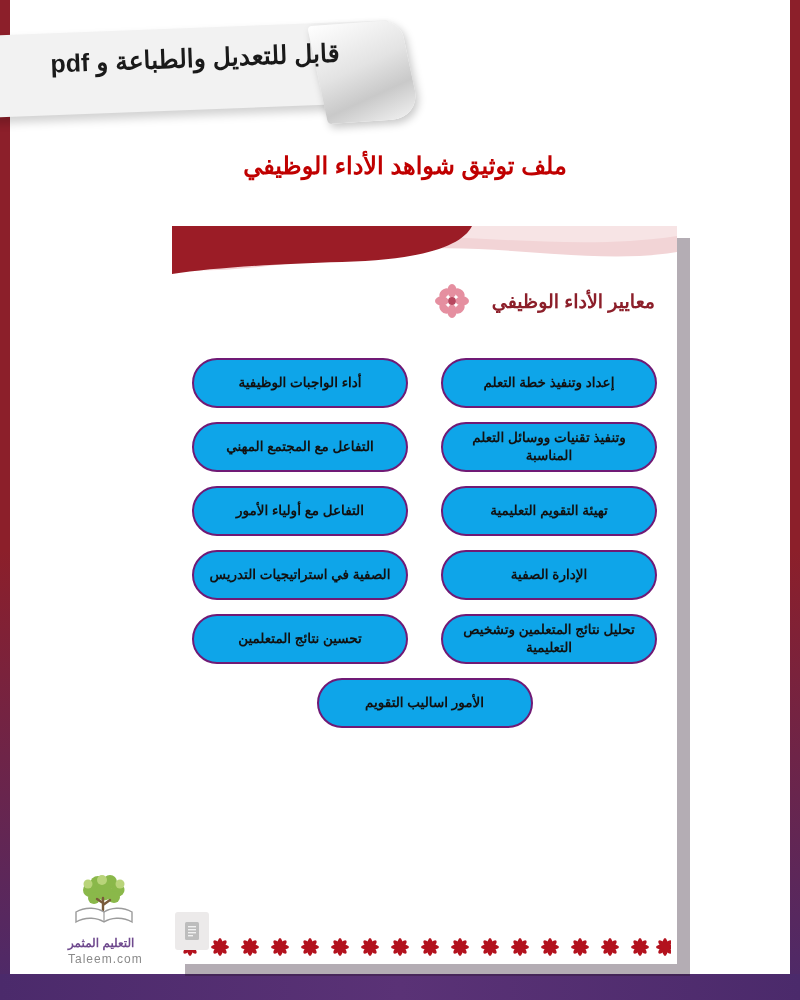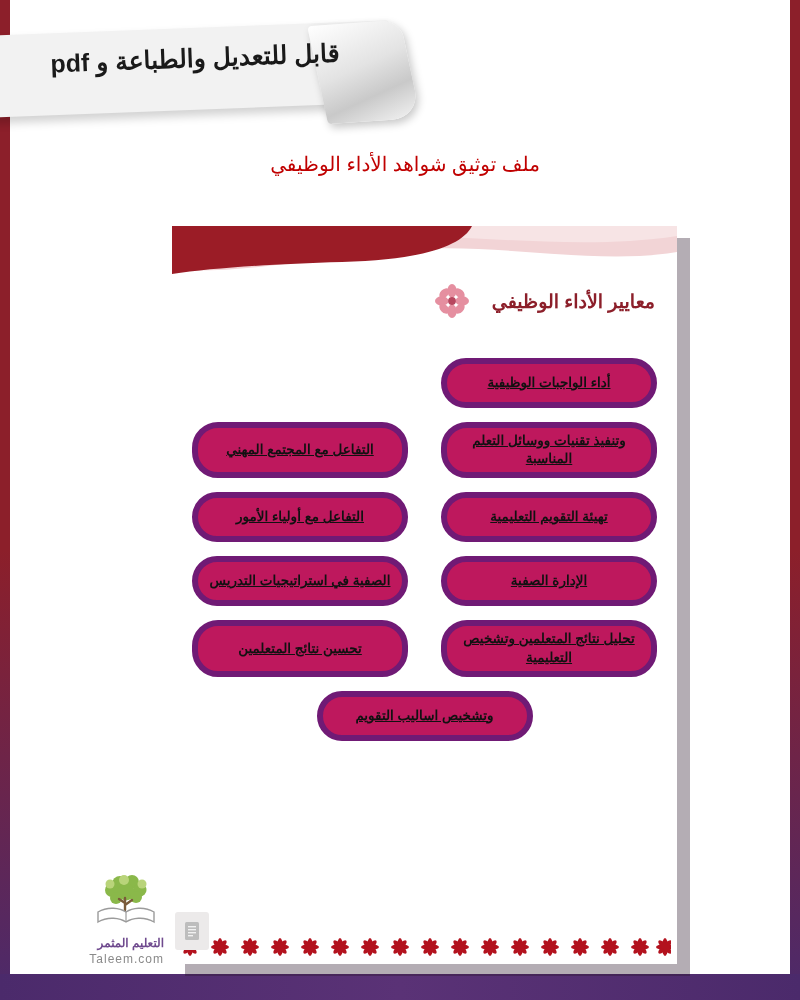--- a/index.html
+++ b/index.html
@@ -85,22 +85,22 @@
     white-space: nowrap;
   }
 
   
   .main-title {
     position: absolute;
     top: 152px;
     left: 120px;
     width: 570px;
     text-align: center;
-    font-size: 20px;
-    font-weight: normal;
+    font-size: 24px;
+    font-weight: bold;
     color: #c00000;
     letter-spacing: 0px;
     line-height: 1.2;
   }
 
   
   .doc-shadow {
     position: absolute;
     left: 185px;
     top: 238px;
@@ -161,34 +161,33 @@
   }
   .pill-row {
     display: flex;
     flex-direction: row;
     justify-content: space-between;
     gap: 16px;
   }
   .pill {
     flex: 0 0 216px;
     min-height: 50px;
-    border: 6px solid #701a75;
+    border: 2px solid #701a75;
     border-radius: 26px;
-    background: #be185d;
+    background: #0ea5e9;
     display: flex;
     align-items: center;
     justify-content: center;
     text-align: center;
     font-size: 13.5px;
     font-weight: bold;
     color: #111111;
     line-height: 1.35;
     padding: 4px 10px;
     box-sizing: border-box;
-    text-decoration: underline;
   }
   .pill.single {
     margin: 0 auto;
   }
   .pill-row.center {
     justify-content: center;
   }
 
   
   .flower-strip {
@@ -201,24 +200,24 @@
     align-items: center;
     justify-content: space-between;
     padding: 0 6px;
     box-sizing: border-box;
   }
   .flower-strip svg { display: block; }
 
   
   .logo-block {
     position: absolute;
-    left: 54px;
+    left: 68px;
     top: 872px;
     width: 110px;
-    text-align: right;
+    text-align: left;
   }
   .logo-title {
     font-size: 12px;
     font-weight: bold;
     color: #6f4a8e;
     margin-top: 2px;
   }
   .logo-sub {
     font-size: 12px;
     color: #8a8a8a;
@@ -280,20 +279,21 @@
         <ellipse cx="29" cy="11" rx="7" ry="4.6" transform="rotate(45 29 11)"></ellipse>
         <ellipse cx="11" cy="29" rx="7" ry="4.6" transform="rotate(45 11 29)"></ellipse>
       </g>
       <circle cx="20" cy="20" r="4.6" fill="#b8475f"></circle>
     </svg>
   </div>
 
   <div class="pill-grid">
 
     <div class="pill-row">
+      <div class="pill">إعداد وتنفيذ خطة التعلم</div>
       <div class="pill">أداء الواجبات الوظيفية</div>
     </div>
 
     <div class="pill-row">
       <div class="pill">وتنفيذ تقنيات ووسائل التعلم المناسبة</div>
       <div class="pill">التفاعل مع المجتمع المهني</div>
     </div>
 
     <div class="pill-row">
       <div class="pill">تهيئة التقويم التعليمية</div>
@@ -304,21 +304,21 @@
       <div class="pill">الإدارة الصفية</div>
       <div class="pill">الصفية في استراتيجيات التدريس</div>
     </div>
 
     <div class="pill-row">
       <div class="pill">تحليل نتائج المتعلمين وتشخيص التعليمية</div>
       <div class="pill">تحسين نتائج المتعلمين</div>
     </div>
 
     <div class="pill-row center">
-      <div class="pill single">وتشخيص اساليب التقويم</div>
+      <div class="pill single">الأمور اساليب التقويم</div>
     </div>
 
   </div>
 
   <div class="flower-strip">
     <svg width="493" height="26" viewBox="0 0 493 26">
       <g fill="#b3121e">
         <g transform="translate(12,13)">
           <g>
             <ellipse rx="3" ry="9"></ellipse>

